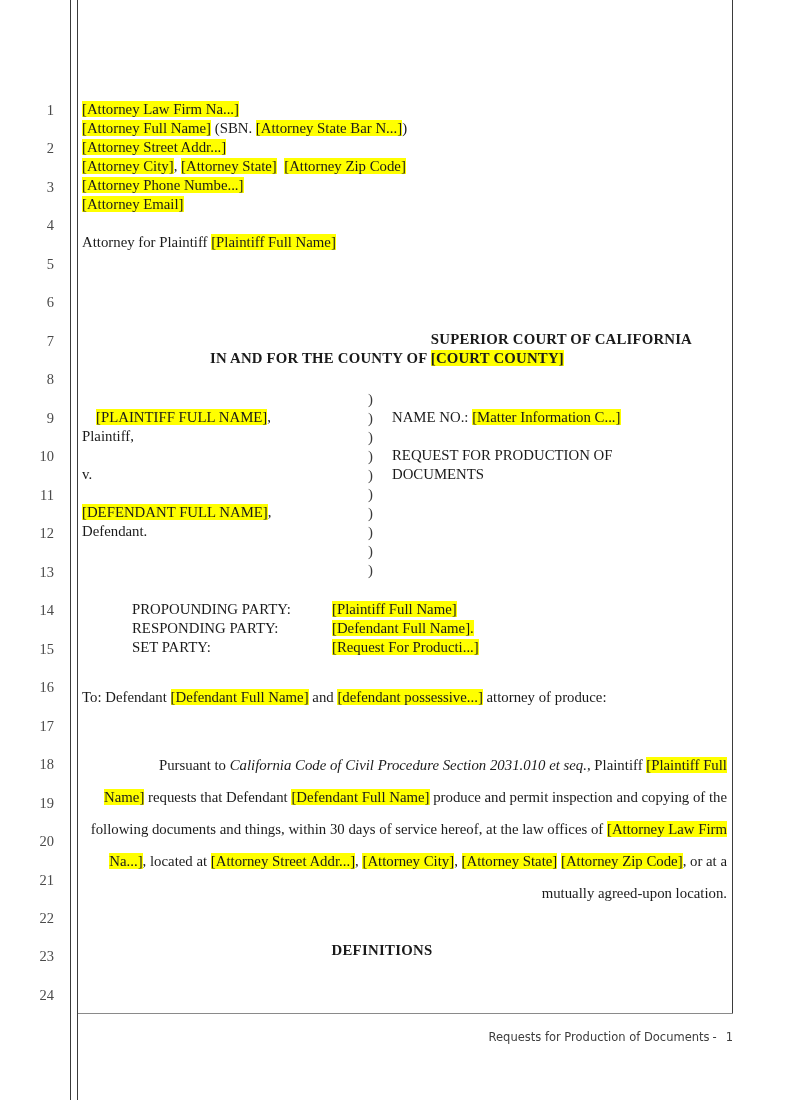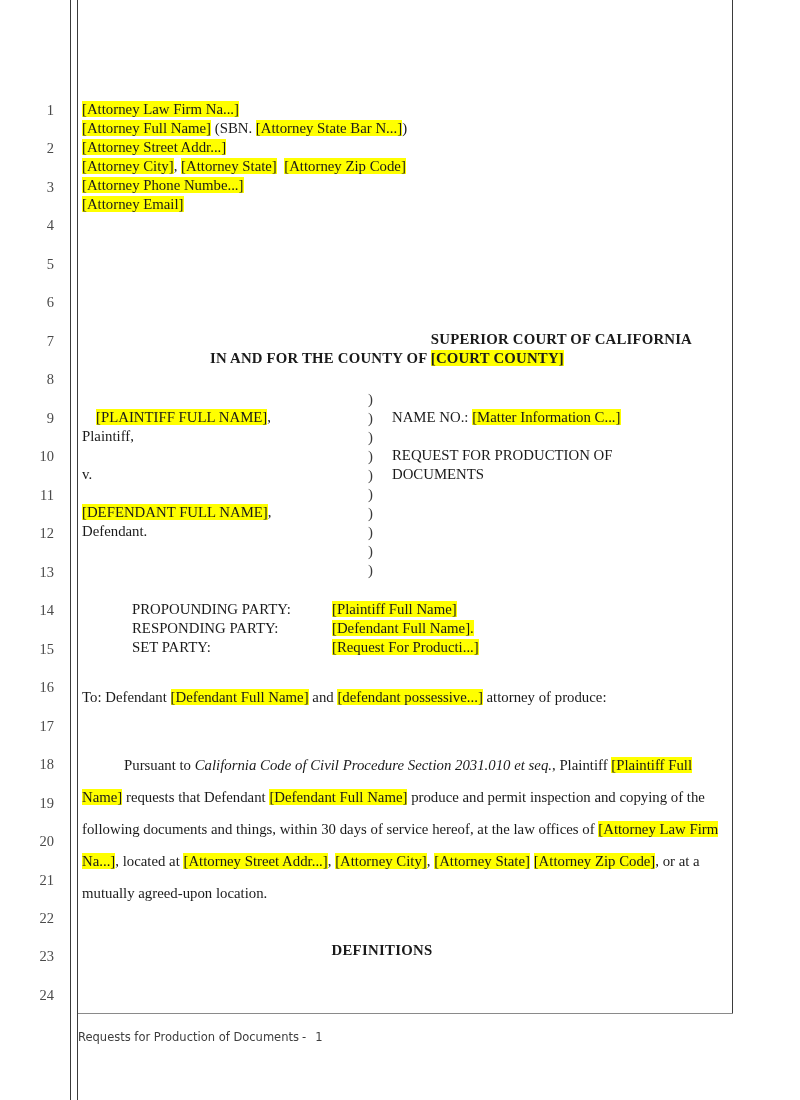--- a/index.html
+++ b/index.html
@@ -93,41 +93,41 @@
 
   .party-line { font-size: 14.8px; }
 
   .para {
     position: absolute;
     left: 0;
     width: 645px;
     font-size: 14.8px;
     line-height: 32px;
     white-space: normal;
-    text-align: left;
+    text-align: right;
   }
   .para .indent { display: inline-block; width: 42px; }
 
   .defs-heading {
     position: absolute;
     left: 0;
     width: 600px;
     text-align: center;
     font-weight: bold;
     font-size: 14.8px;
     letter-spacing: 0.3px;
   }
 
   
   #footer {
     position: absolute;
     left: 78px;
     top: 1030px;
     width: 655px;
-    text-align: left;
+    text-align: right;
     font-family: "DejaVu Sans", "Liberation Sans", sans-serif;
     font-size: 11.5px;
     color: #3d3d3d;
   }
   #footer .sep { margin: 0 3px; }
   #footer .pagenum { margin-left: 6px; }
 
   .ital { font-style: italic; }
 </style>
 </head>
@@ -186,20 +186,23 @@
     </div>
 
     <div class="abs" style="top:177px;left:0">
       <span class="hl">[Attorney Phone Numbe...]</span>
     </div>
 
     <div class="abs" style="top:196px;left:0">
       <span class="hl">[Attorney Email]</span>
     </div>
 
+    <div class="abs" style="top:234px;left:0">
+      <span>Attorney for Plaintiff </span><span class="hl">[Plaintiff Full Name]</span>
+    </div>
 
     <div class="abs caption-heading" style="top:331px;left:0;width:610px;text-align:right">SUPERIOR COURT OF CALIFORNIA</div>
 
     <div class="abs caption-heading" style="top:350px;left:0;width:610px;text-align:center">
       <span>IN AND FOR THE COUNTY OF </span><span class="hl">[COURT COUNTY]</span>
     </div>
 
     <div id="caption-parens">
       <span class="paren" style="top:392px">)</span>
       <span class="paren" style="top:411px">)</span>

